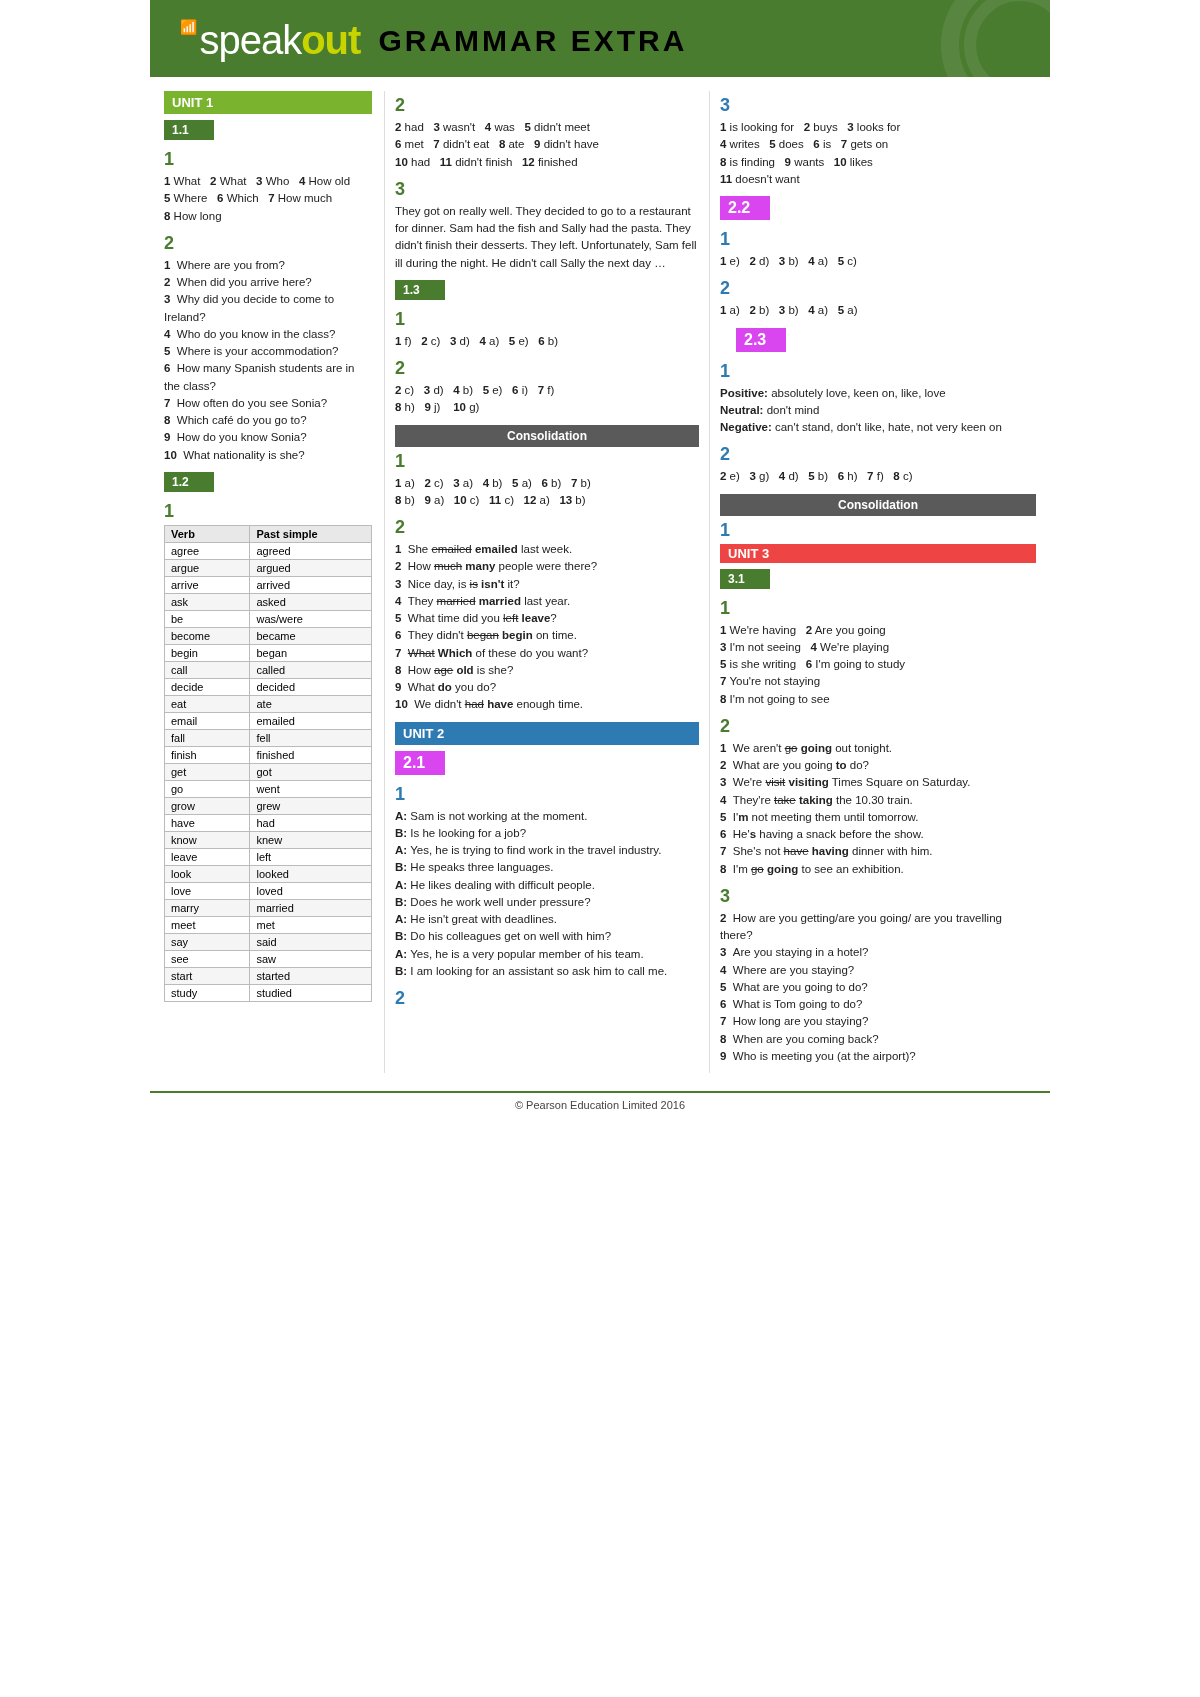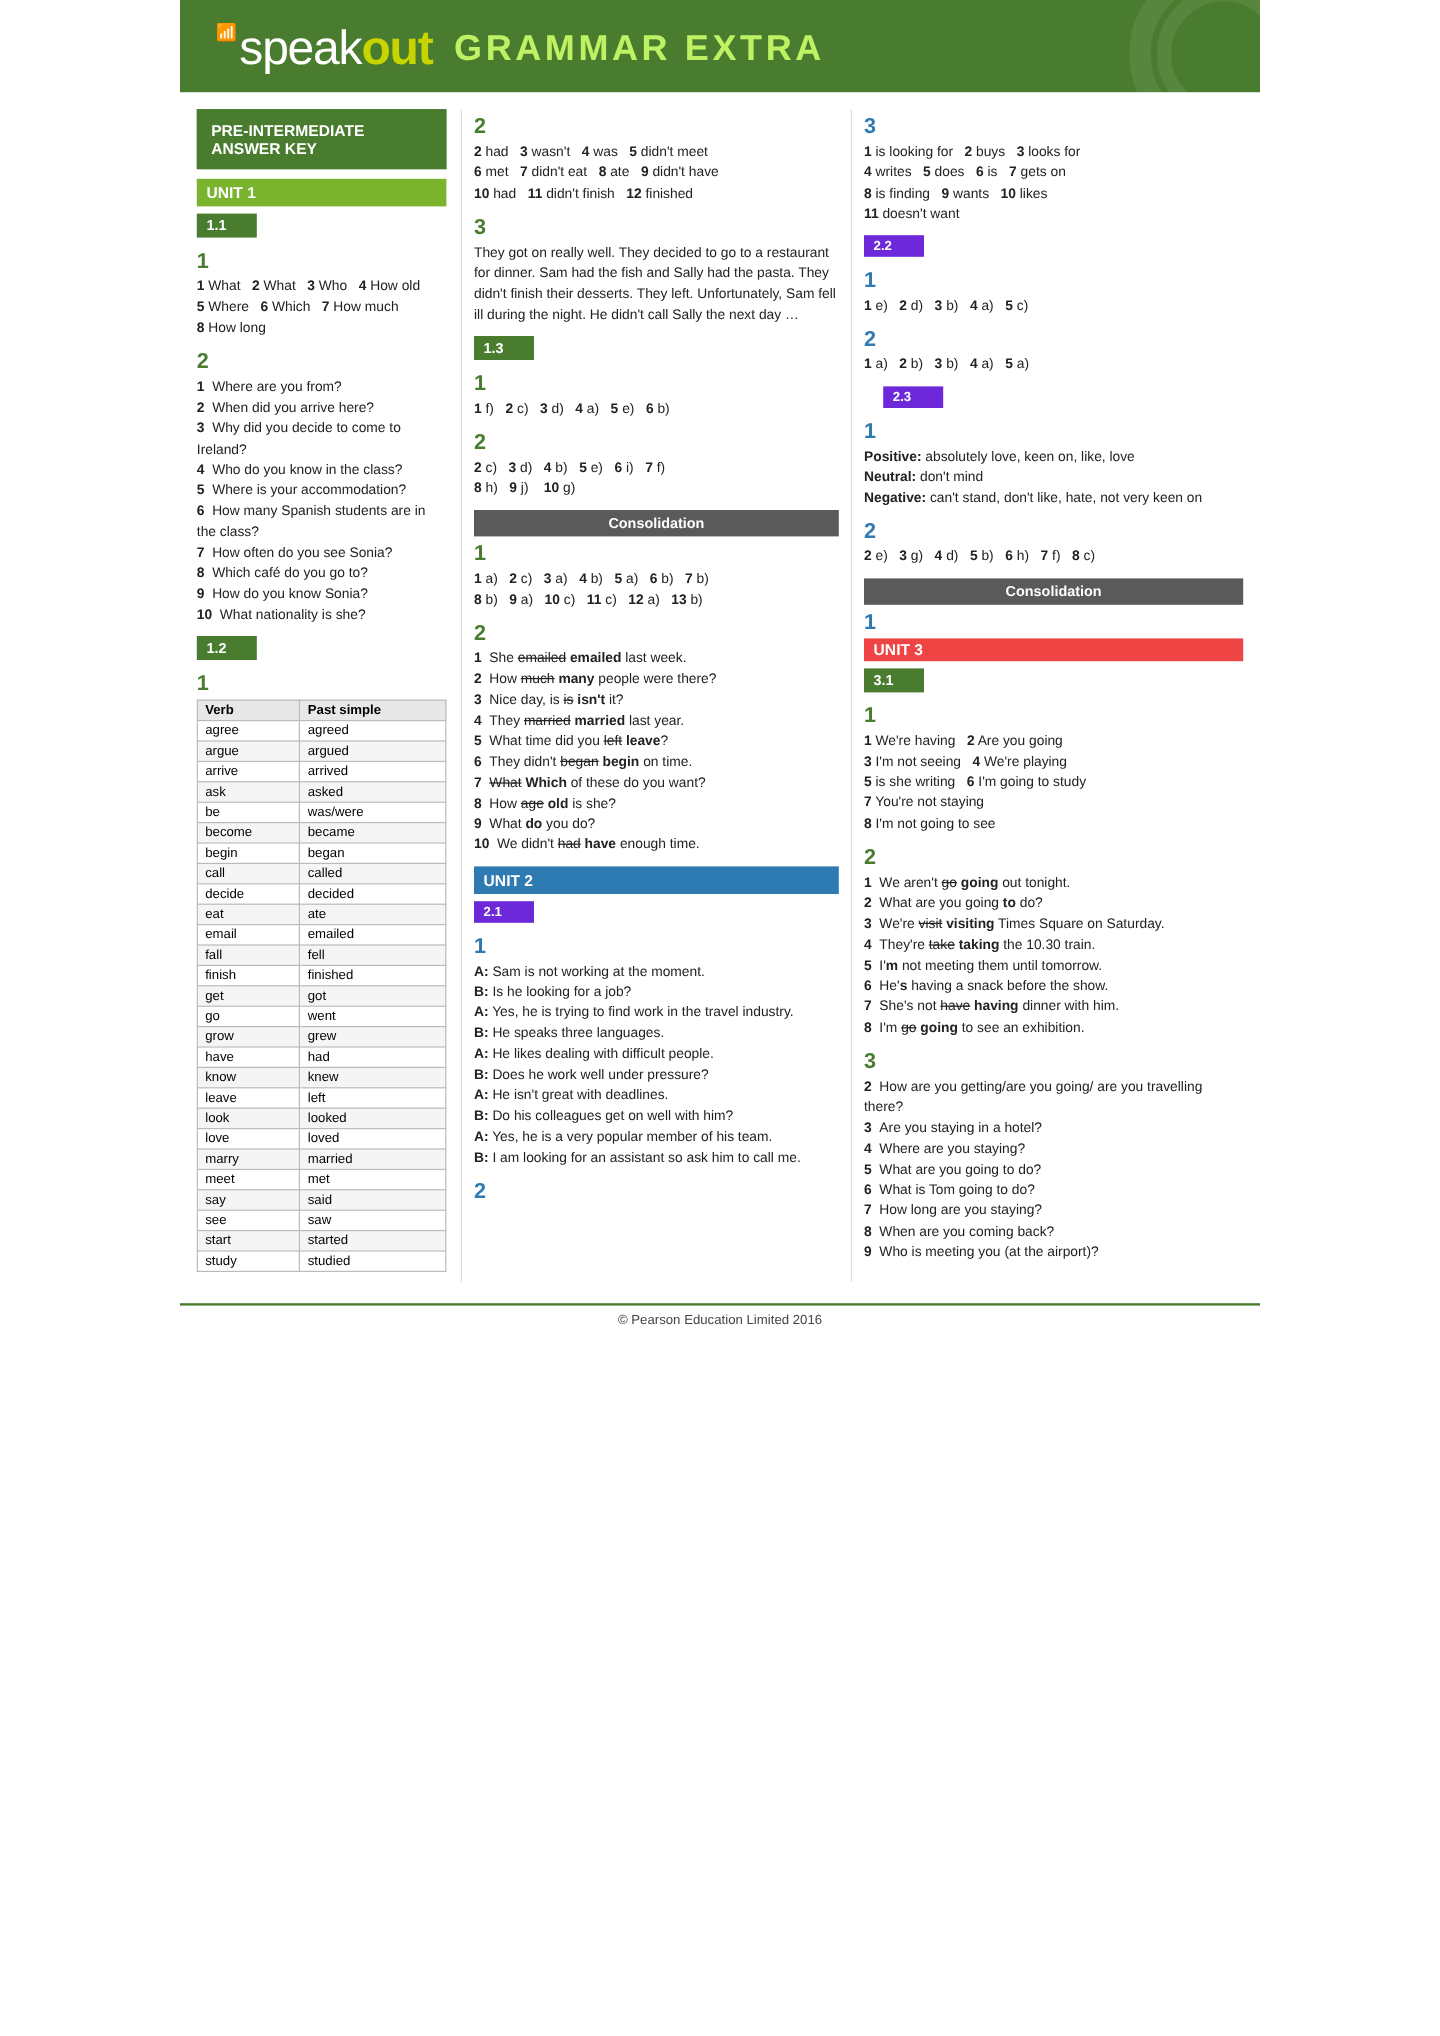--- a/index.html
+++ b/index.html
@@ -80,24 +80,24 @@
       background: #4a7c2f;
       color: #fff;
       font-weight: 700;
       font-size: 12px;
       padding: 3px 8px;
       margin-bottom: 5px;
       display: inline-block;
       min-width: 50px;
     }
     .sub-header-blue {
-      background: #6d28d9;
-      color: #fff;
-      font-weight: 700;
-      font-size: 11px;
+      background: #d946ef;
+      color: #fff;
+      font-weight: 700;
+      font-size: 16px;
       padding: 3px 8px;
       margin-bottom: 5px;
       display: inline-block;
       min-width: 50px;
     }
     .section-num {
       font-size: 18px;
       font-weight: 700;
       color: #4a7c2f;
       margin: 4px 0 3px 0;
@@ -182,33 +182,32 @@
 </head>
 <body>
 
 <div class="header-wrapper">
   <div class="header">
     <div class="header-logo">
       <span style="color:#fff; font-size:14px; position:relative; top:-14px; margin-right:2px;">📶</span>
       <span style="font-size:40px; font-weight:400; color:#fff; font-family: Arial, sans-serif; letter-spacing:-1px;">speak</span>
         <span style="font-size:40px; font-weight:900; color:#c8d400; letter-spacing:-1px;">out</span>
     </div>
-    <span style="font-size:30px; font-weight:700; color:#bef264; letter-spacing:3px;">GRAMMAR EXTRA</span>
+    <span style="font-size:30px; font-weight:700; color:#000000; letter-spacing:3px;">GRAMMAR EXTRA</span>
 
     <svg style="position:absolute; right:0; top:0; opacity:0.08; width:160px; height:90px;">
       <circle cx="130" cy="45" r="70" fill="#fff" stroke="#fff" stroke-width="18" fill-opacity="0"></circle>
       <circle cx="130" cy="45" r="50" fill="#fff" stroke="#fff" stroke-width="12" fill-opacity="0"></circle>
     </svg>
   </div>
 </div>
 
 <div class="main-layout">
 
   <div class="left-col">
-    <div class="answer-key-box">PRE-INTERMEDIATE ANSWER KEY</div>
 
     <div class="unit-header">UNIT 1</div>
 
     <div class="sub-header">1.1</div>
 
     <div class="section-num">1</div>
     <div class="section-content">
       <span><span class="bold">1</span> What &nbsp; <span class="bold">2</span> What &nbsp; <span class="bold">3</span> Who &nbsp; <span class="bold">4</span> How old</span><br>
       <span><span class="bold">5</span> Where &nbsp; <span class="bold">6</span> Which &nbsp; <span class="bold">7</span> How much</span><br>
       <span><span class="bold">8</span> How long</span>

